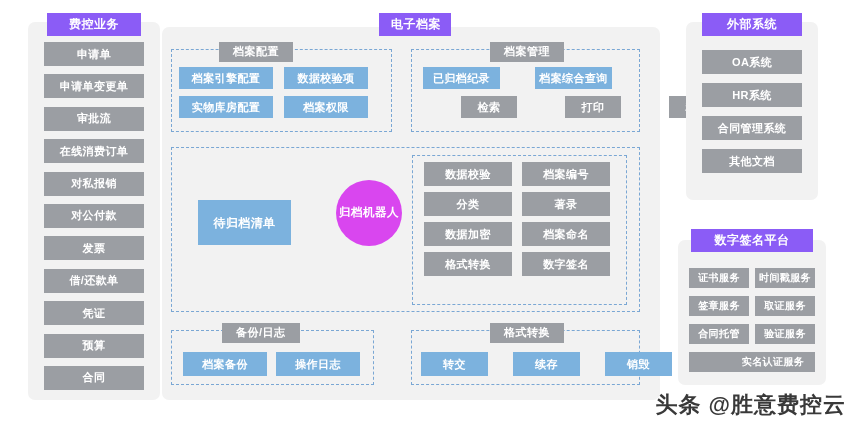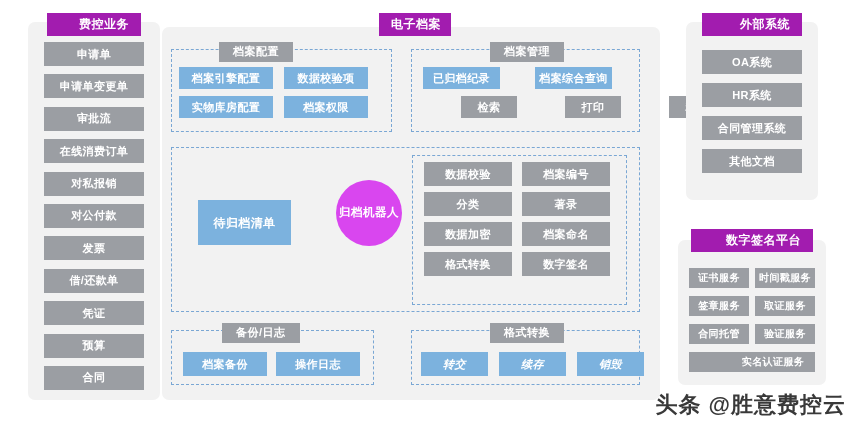--- a/index.html
+++ b/index.html
@@ -16,26 +16,26 @@
   }
 
   
   .panel {
     position: absolute;
     background: #f2f2f2;
     border-radius: 7px;
   }
   .panel-title {
     position: absolute;
-    background: #a21caf;
+    background: #8b5cf6;
     color: #ffffff;
     font-size: 12px;
     font-weight: bold;
     letter-spacing: .5px;
-    text-align: right;
+    text-align: center;
     padding: 5px 12px 6px;
     white-space: nowrap;
     z-index: 6;
     line-height: 1;
   }
 
   
   .chip {
     background: #9b9ea3;
     color: #ffffff;
@@ -178,21 +178,21 @@
     position: absolute; left: 183px; top: 352px;
     display: flex; gap: 9px;
   }
   .backup-row .chip { width: 84px; height: 24px; }
 
   
   #dbox-dispose { left: 411px; top: 330px; width: 229px; height: 55px; }
   #title-dispose { left: 490px; top: 323px; }
   .dispose-row {
     position: absolute; left: 421px; top: 352px;
-    display: flex; gap: 11px; font-style: italic;
+    display: flex; gap: 25px;
   }
   .dispose-row .chip { width: 67px; height: 24px; }
 
   
   #watermark {
     position: absolute;
     right: 8px; bottom: 4px;
     font-size: 22px;
     font-weight: bold;
     color: #2b2b2b;

